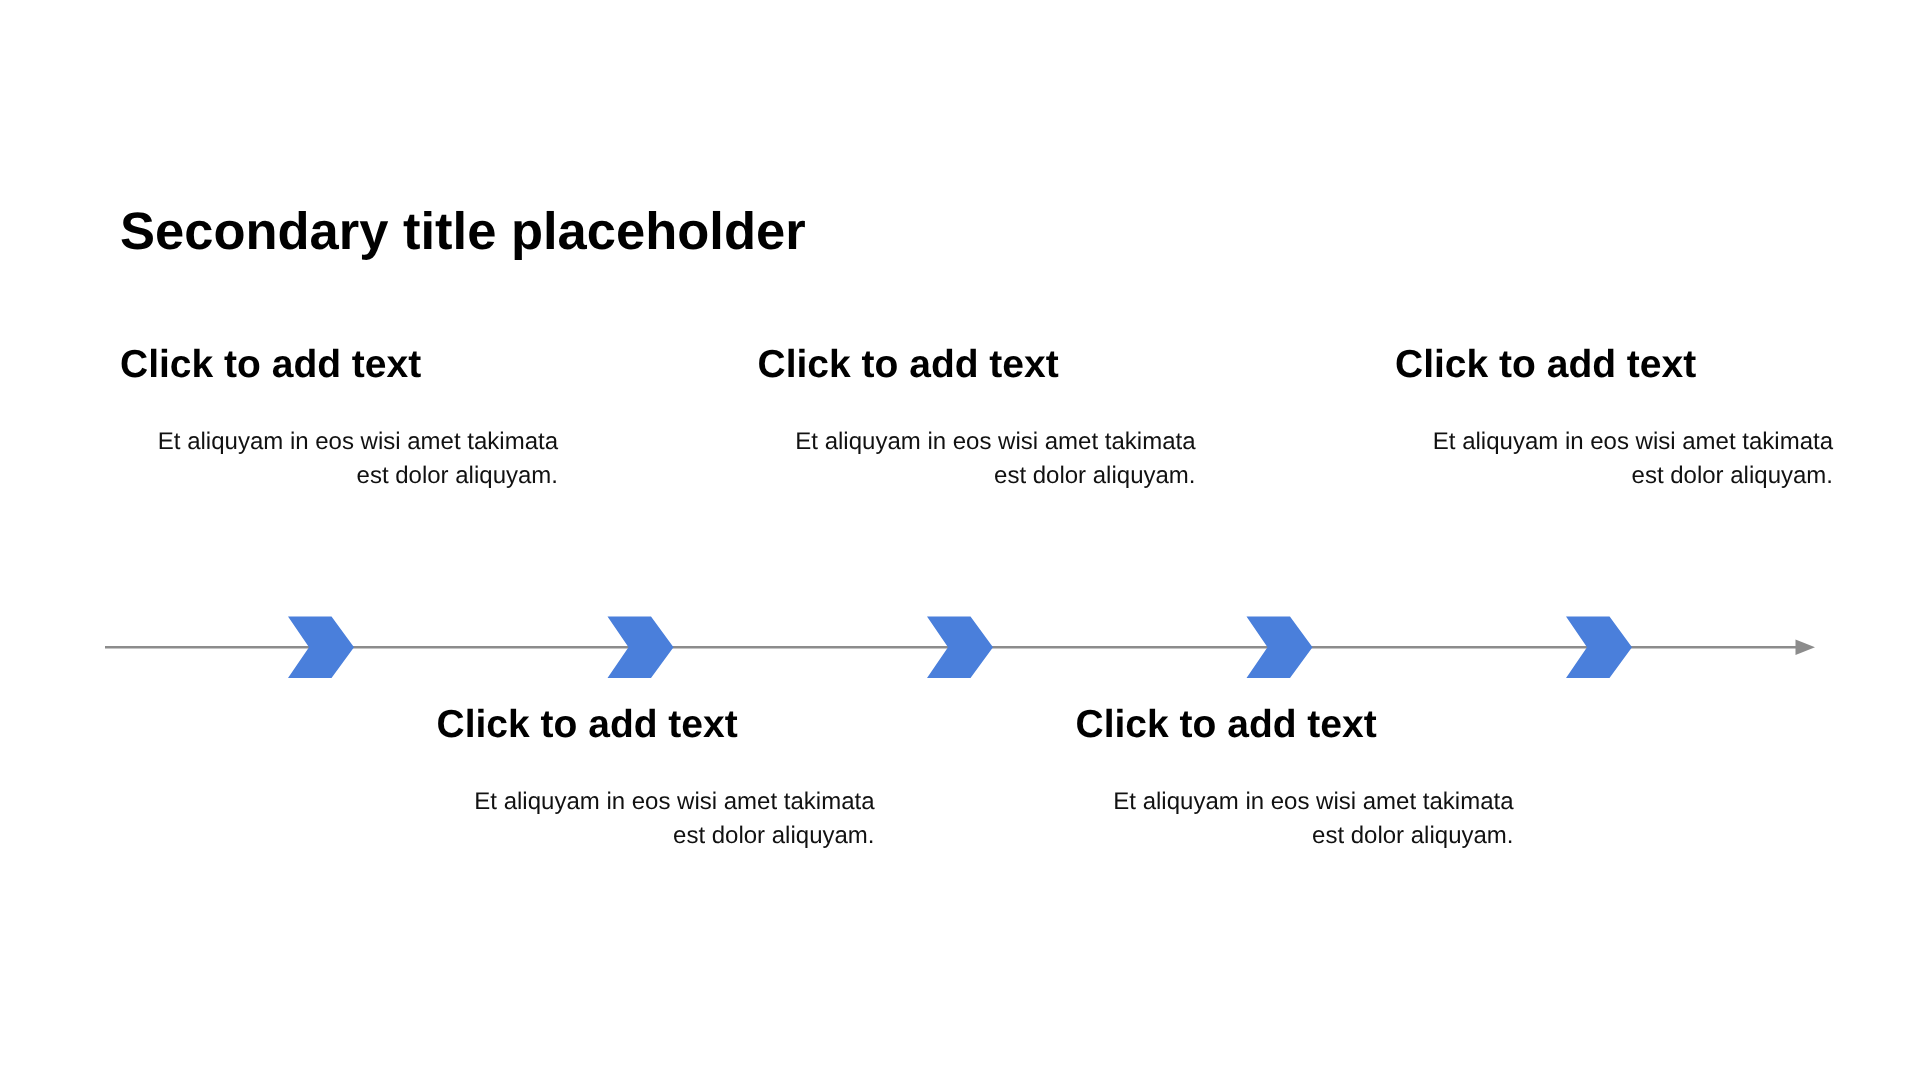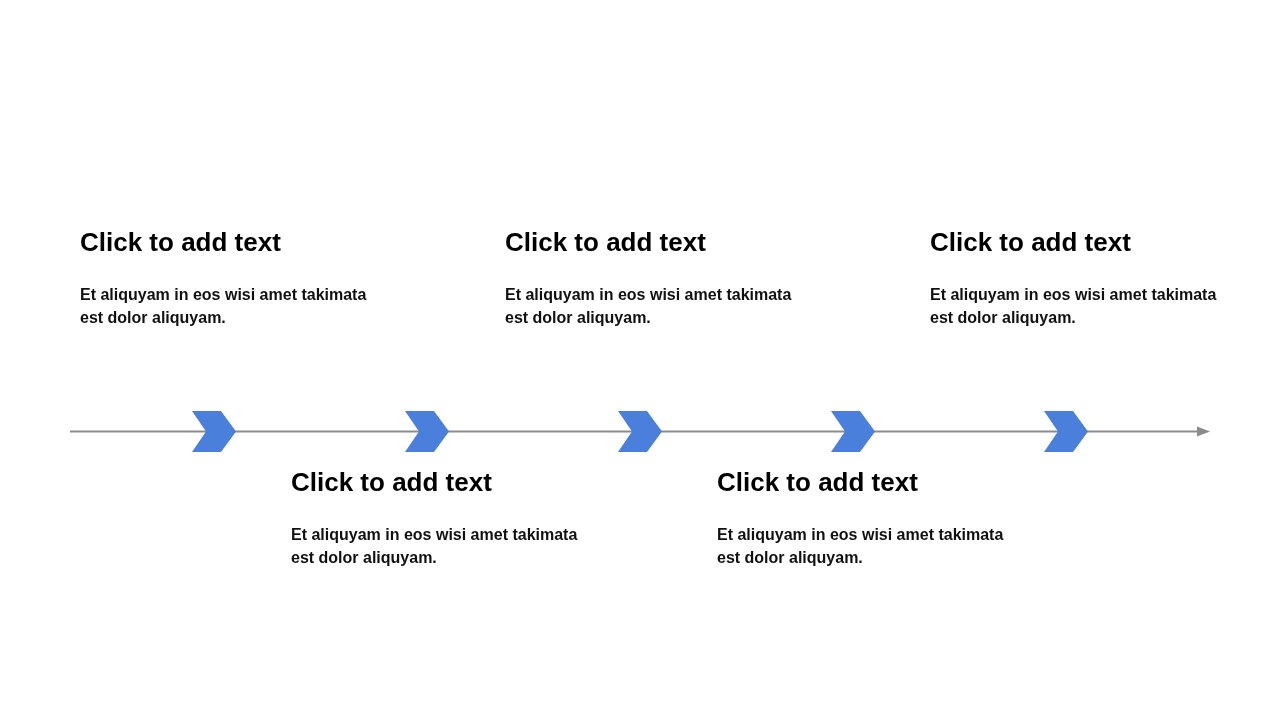--- a/index.html
+++ b/index.html
@@ -38,36 +38,38 @@
     font-size: 26px;
     line-height: 26px;
     font-weight: 700;
     color: #000000;
     white-space: nowrap;
   }
   .block-body {
     margin: 28px 0 0 0;
     font-size: 16px;
     line-height: 23px;
-    font-weight: 700;
+    font-weight: 400;
     color: #111111;
+    text-align: right;
   }
   .timeline-svg {
     position: absolute;
     left: 0;
     top: 401px;
     width: 1280px;
     height: 62px;
   }
 </style>
 </head>
 <body>
 
 <div class="slide">
 
+  <h1 class="slide-title">Secondary title placeholder</h1>
 
   <svg class="timeline-svg" viewBox="0 0 1280 62">
     <line id="timeline-line" x1="70" y1="30.5" x2="1199" y2="30.5" stroke-width="1.8" stroke="#8C8C8C"></line>
     <polygon id="timeline-arrowhead" points="1197,25.4 1210,30.5 1197,35.6" fill="#8C8C8C"></polygon>
     <g id="timeline-markers">
         <polygon points="192,10 221,10 236,30.5 221,51 192,51 206,30.5" fill="#4A7FDB"></polygon>
         <polygon points="405,10 434,10 449,30.5 434,51 405,51 419,30.5" fill="#4A7FDB"></polygon>
         <polygon points="618,10 647,10 662,30.5 647,51 618,51 632,30.5" fill="#4A7FDB"></polygon>
         <polygon points="831,10 860,10 875,30.5 860,51 831,51 845,30.5" fill="#4A7FDB"></polygon>
         <polygon points="1044,10 1073,10 1088,30.5 1073,51 1044,51 1058,30.5" fill="#4A7FDB"></polygon>

